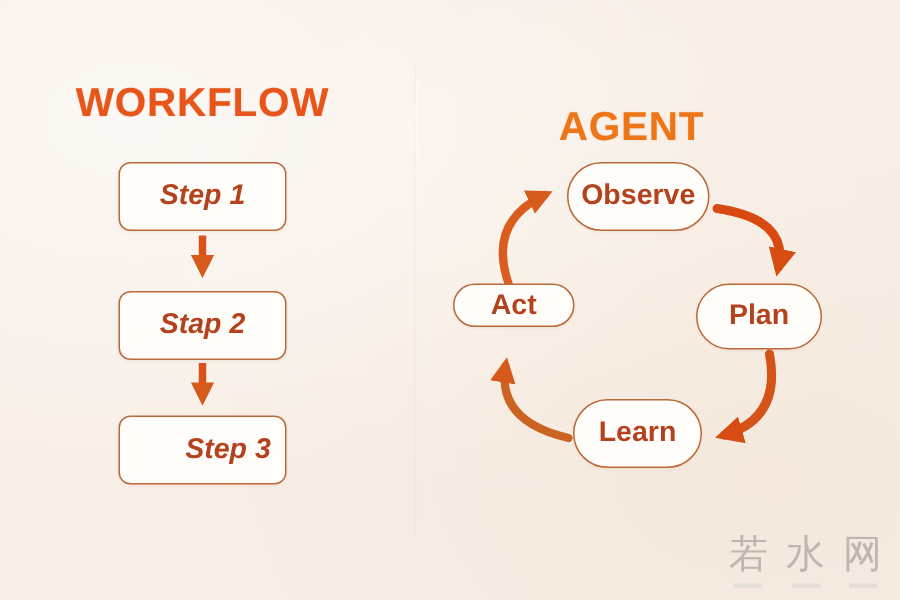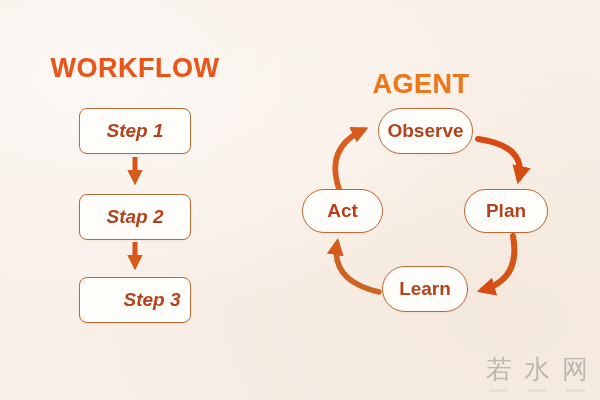--- a/index.html
+++ b/index.html
@@ -51,21 +51,21 @@
   }
   .step-box { left: 79px; width: 112px; height: 46px; border-radius: 8px; font-style: italic; }
   .step-1 { top: 108px; }
   .step-2 { top: 194px; align-items: center; }
   .step-3 { top: 277px; padding-left: 34px; }
 
   .pill { border-radius: 23px; }
   .pill-observe { left: 378px; top: 108px; width: 95px; height: 46px; }
   .pill-plan    { left: 464px; top: 189px; width: 84px; height: 44px; }
   .pill-learn   { left: 382px; top: 266px; width: 86px; height: 46px; }
-  .pill-act     { left: 302px; top: 189px; width: 81px; height: 44px; }
+  .pill-act     { left: 302px; top: 189px; width: 81px; height: 29px; }
 
   svg.arrow-layer {
     position: absolute;
     left: 0; top: 0;
     width: 600px; height: 400px;
   }
 
   .watermark {
     position: absolute;
     right: 12px; bottom: 8px;

